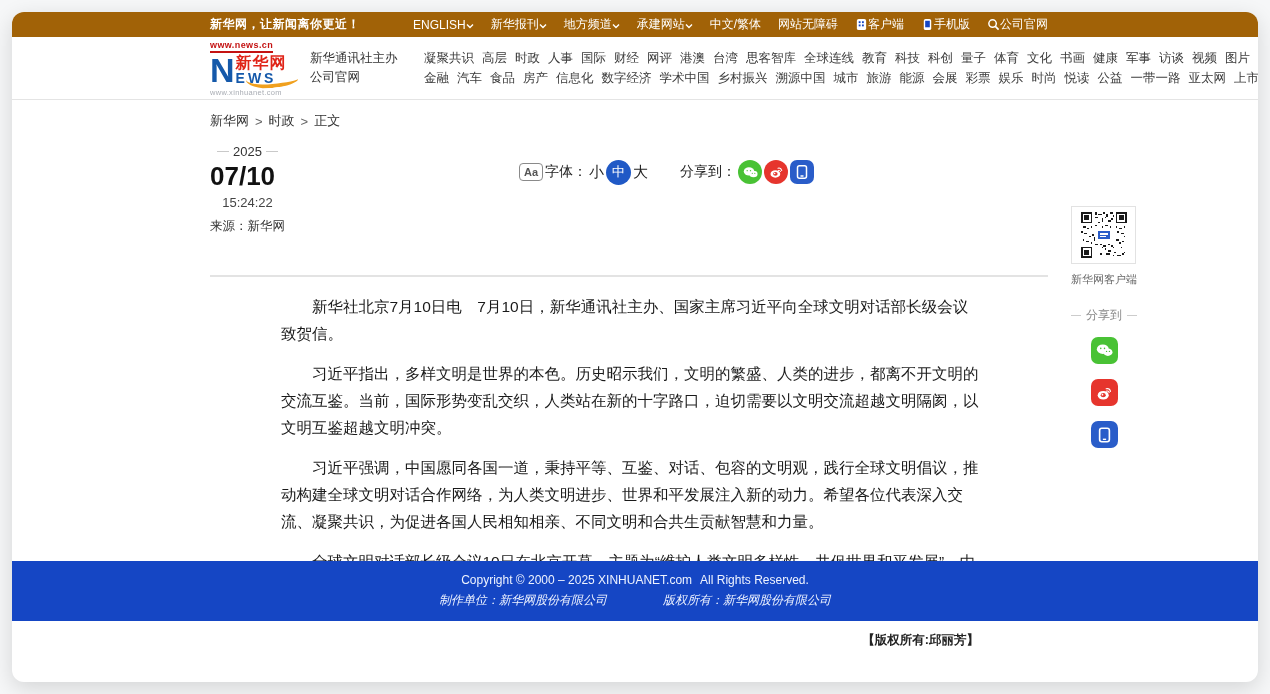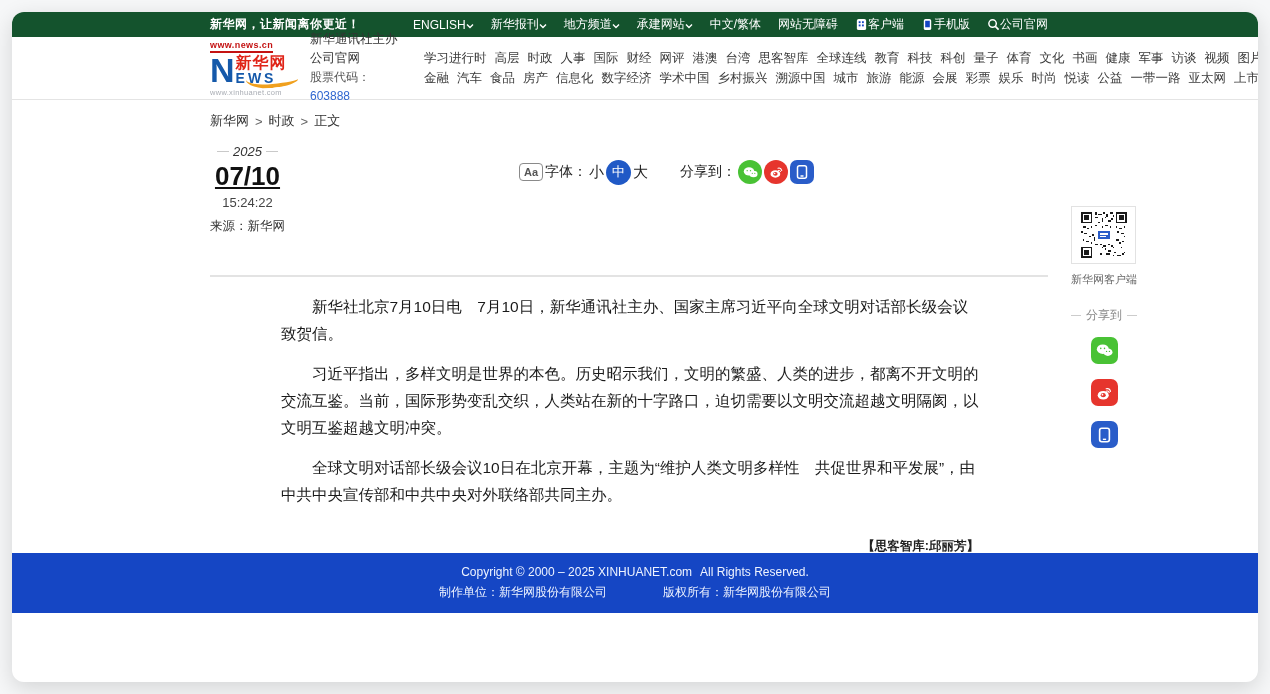--- a/index.html
+++ b/index.html
@@ -12,21 +12,21 @@
   .window {
     width:1246px; height:670px; margin:0 auto;
     background:#fff; border-radius:12px; overflow:hidden;
     box-shadow:0 6px 22px rgba(0,0,0,.14);
     position:relative;
   }
   .container { width:838px; margin-left:198px; }
 
   
   .topbar {
-    height:25px; background:#14532d; color:#fff;
+    height:25px; background:#a16207; color:#fff;
     display:flex; align-items:center; font-size:12px;
   }
   .topbar .container { display:flex; align-items:center; justify-content:space-between; }
   .topbar-brand { font-weight:600; letter-spacing:.5px; white-space:nowrap; }
   .topbar-right { display:flex; align-items:center; gap:17px; white-space:nowrap; }
   .topbar-item { display:flex; align-items:center; cursor:pointer; }
   .chev { display:inline-block; }
   .tb-icon { display:inline-flex; }
 
   
@@ -52,23 +52,23 @@
   .nav-row span { cursor:pointer; }
 
   
   .main { position:relative; height:521px; background:#fff; }
   .breadcrumb { display:flex; gap:6px; font-size:13px; color:#333; padding-top:12px; align-items:center; }
   .breadcrumb .sep { color:#666; }
   .crumb-link { cursor:pointer; }
 
   .art-head { display:flex; margin-top:14px; }
   .date-col { flex:0 0 71px; }
-  .year-row { display:flex; align-items:center; justify-content:center; gap:4px; font-size:13px; color:#333;font-style:italic; }
+  .year-row { display:flex; align-items:center; justify-content:center; gap:4px; font-size:13px; color:#333; }
   .year-row .dash { width:12px; height:1px; background:#c9c9c9; }
-  .date-md { font-size:26px; font-weight:700; color:#111; text-align:center; line-height:30px; margin-top:2px;text-decoration:underline; }
+  .date-md { font-size:26px; font-weight:700; color:#111; text-align:left; line-height:30px; margin-top:2px; }
   .date-time { font-size:13px; color:#444; text-align:center; margin-top:4px; }
   .date-source { font-size:12.5px; color:#333; margin-top:8px; white-space:nowrap; }
 
   .title-zone { flex:1; }
   .article-title { font-size:25px; font-weight:700; color:#000; text-align:center; line-height:30px; }
   .toolbar { display:flex; align-items:center; justify-content:center; gap:2px; margin-top:15px; height:26px; }
   .aa-box { width:24px; height:18px; border:1.5px solid #8a8a8a; border-radius:4px; font-size:11px; font-weight:700; color:#555;
     display:flex; align-items:center; justify-content:center; }
   .font-label, .share-label { font-size:14px; color:#222; }
   .font-opt { font-size:15px; color:#222; cursor:pointer; }
@@ -90,24 +90,24 @@
   
   .sidebar { position:absolute; top:106px; right:121px; width:66px; text-align:center;margin-left:18px; }
   .qr-box { width:65px; height:58px; background:#fff; border:1px solid #e2e2e2; display:flex; align-items:center; justify-content:center; }
   .qr-caption { font-size:11px; color:#666; margin-top:8px; white-space:nowrap; }
   .share-head { display:flex; align-items:center; justify-content:center; gap:5px; margin-top:20px; font-size:12px; color:#888; white-space:nowrap; }
   .share-head .dash { width:11px; height:1px; background:#ccc; }
   .side-icons { display:flex; flex-direction:column; align-items:center; gap:15px; margin-top:13px; }
   .side-ico { width:27px; height:27px; border-radius:7px; display:flex; align-items:center; justify-content:center; cursor:pointer; }
 
   
-  .footer { position:absolute; left:0; right:0; bottom:8px; height:60px; background:#1546c4; color:#eef3ff;
+  .footer { position:absolute; left:0; right:0; bottom:0; height:60px; background:#1546c4; color:#eef3ff;
     display:flex; flex-direction:column; align-items:center; justify-content:center; gap:5px; font-size:12px; }
   .footer-row { display:flex; gap:8px; }
-  .footer-row2 { display:flex; gap:56px; }
+  .footer-row2 { display:flex; gap:56px;font-style:italic; }
 </style>
 </head>
 <body>
 
 <div class="window">
 
   <div class="topbar">
     <div class="container">
       <div class="topbar-brand">新华网，让新闻离你更近！</div>
       <div class="topbar-right">
@@ -185,25 +185,24 @@
             <span class="logo-cn">新华网</span>
             <span class="logo-ews">EWS</span>
           </span>
         </div>
         <div class="logo-swoosh"></div>
         <div class="logo-url-bottom">www.xinhuanet.com</div>
       </div>
       <div class="org-info">
         <div>新华通讯社主办</div>
         <div>公司官网</div>
-        <div class="stock"><span>股票代码：</span><span class="stock-code">603888</span></div>
       </div>
       <div class="header-nav">
         <div class="nav-row">
-            <span>学习进行时</span>
+            <span>凝聚共识</span>
             <span>高层</span>
             <span>时政</span>
             <span>人事</span>
             <span>国际</span>
             <span>财经</span>
             <span>网评</span>
             <span>港澳</span>
             <span>台湾</span>
             <span>思客智库</span>
             <span>全球连线</span>
@@ -305,24 +304,25 @@
             </span>
           </div>
         </div>
       </div>
 
       <hr class="content-divider">
 
       <div class="art-body">
           <p>新华社北京7月10日电　7月10日，新华通讯社主办、国家主席习近平向全球文明对话部长级会议致贺信。</p>
           <p>习近平指出，多样文明是世界的本色。历史昭示我们，文明的繁盛、人类的进步，都离不开文明的交流互鉴。当前，国际形势变乱交织，人类站在新的十字路口，迫切需要以文明交流超越文明隔阂，以文明互鉴超越文明冲突。</p>
+          <p>习近平强调，中国愿同各国一道，秉持平等、互鉴、对话、包容的文明观，践行全球文明倡议，推动构建全球文明对话合作网络，为人类文明进步、世界和平发展注入新的动力。希望各位代表深入交流、凝聚共识，为促进各国人民相知相亲、不同文明和合共生贡献智慧和力量。</p>
           <p>全球文明对话部长级会议10日在北京开幕，主题为“维护人类文明多样性　共促世界和平发展”，由中共中央宣传部和中共中央对外联络部共同主办。</p>
         </div>
 
-      <div class="editor-line">【思客智库:邱丽芳】</div>
+      <div class="editor-line">【版权所有:邱丽芳】</div>
     </div>
 
     <div class="sidebar">
       <div class="qr-box">
         <svg width="46" height="46" viewBox="0 0 29 29" shape-rendering="crispEdges">
           <g fill="#1a1a1a">
             <rect x="0" y="0" width="7" height="7"></rect>
               <rect x="22" y="0" width="7" height="7"></rect>
               <rect x="0" y="22" width="7" height="7"></rect>
           </g>

